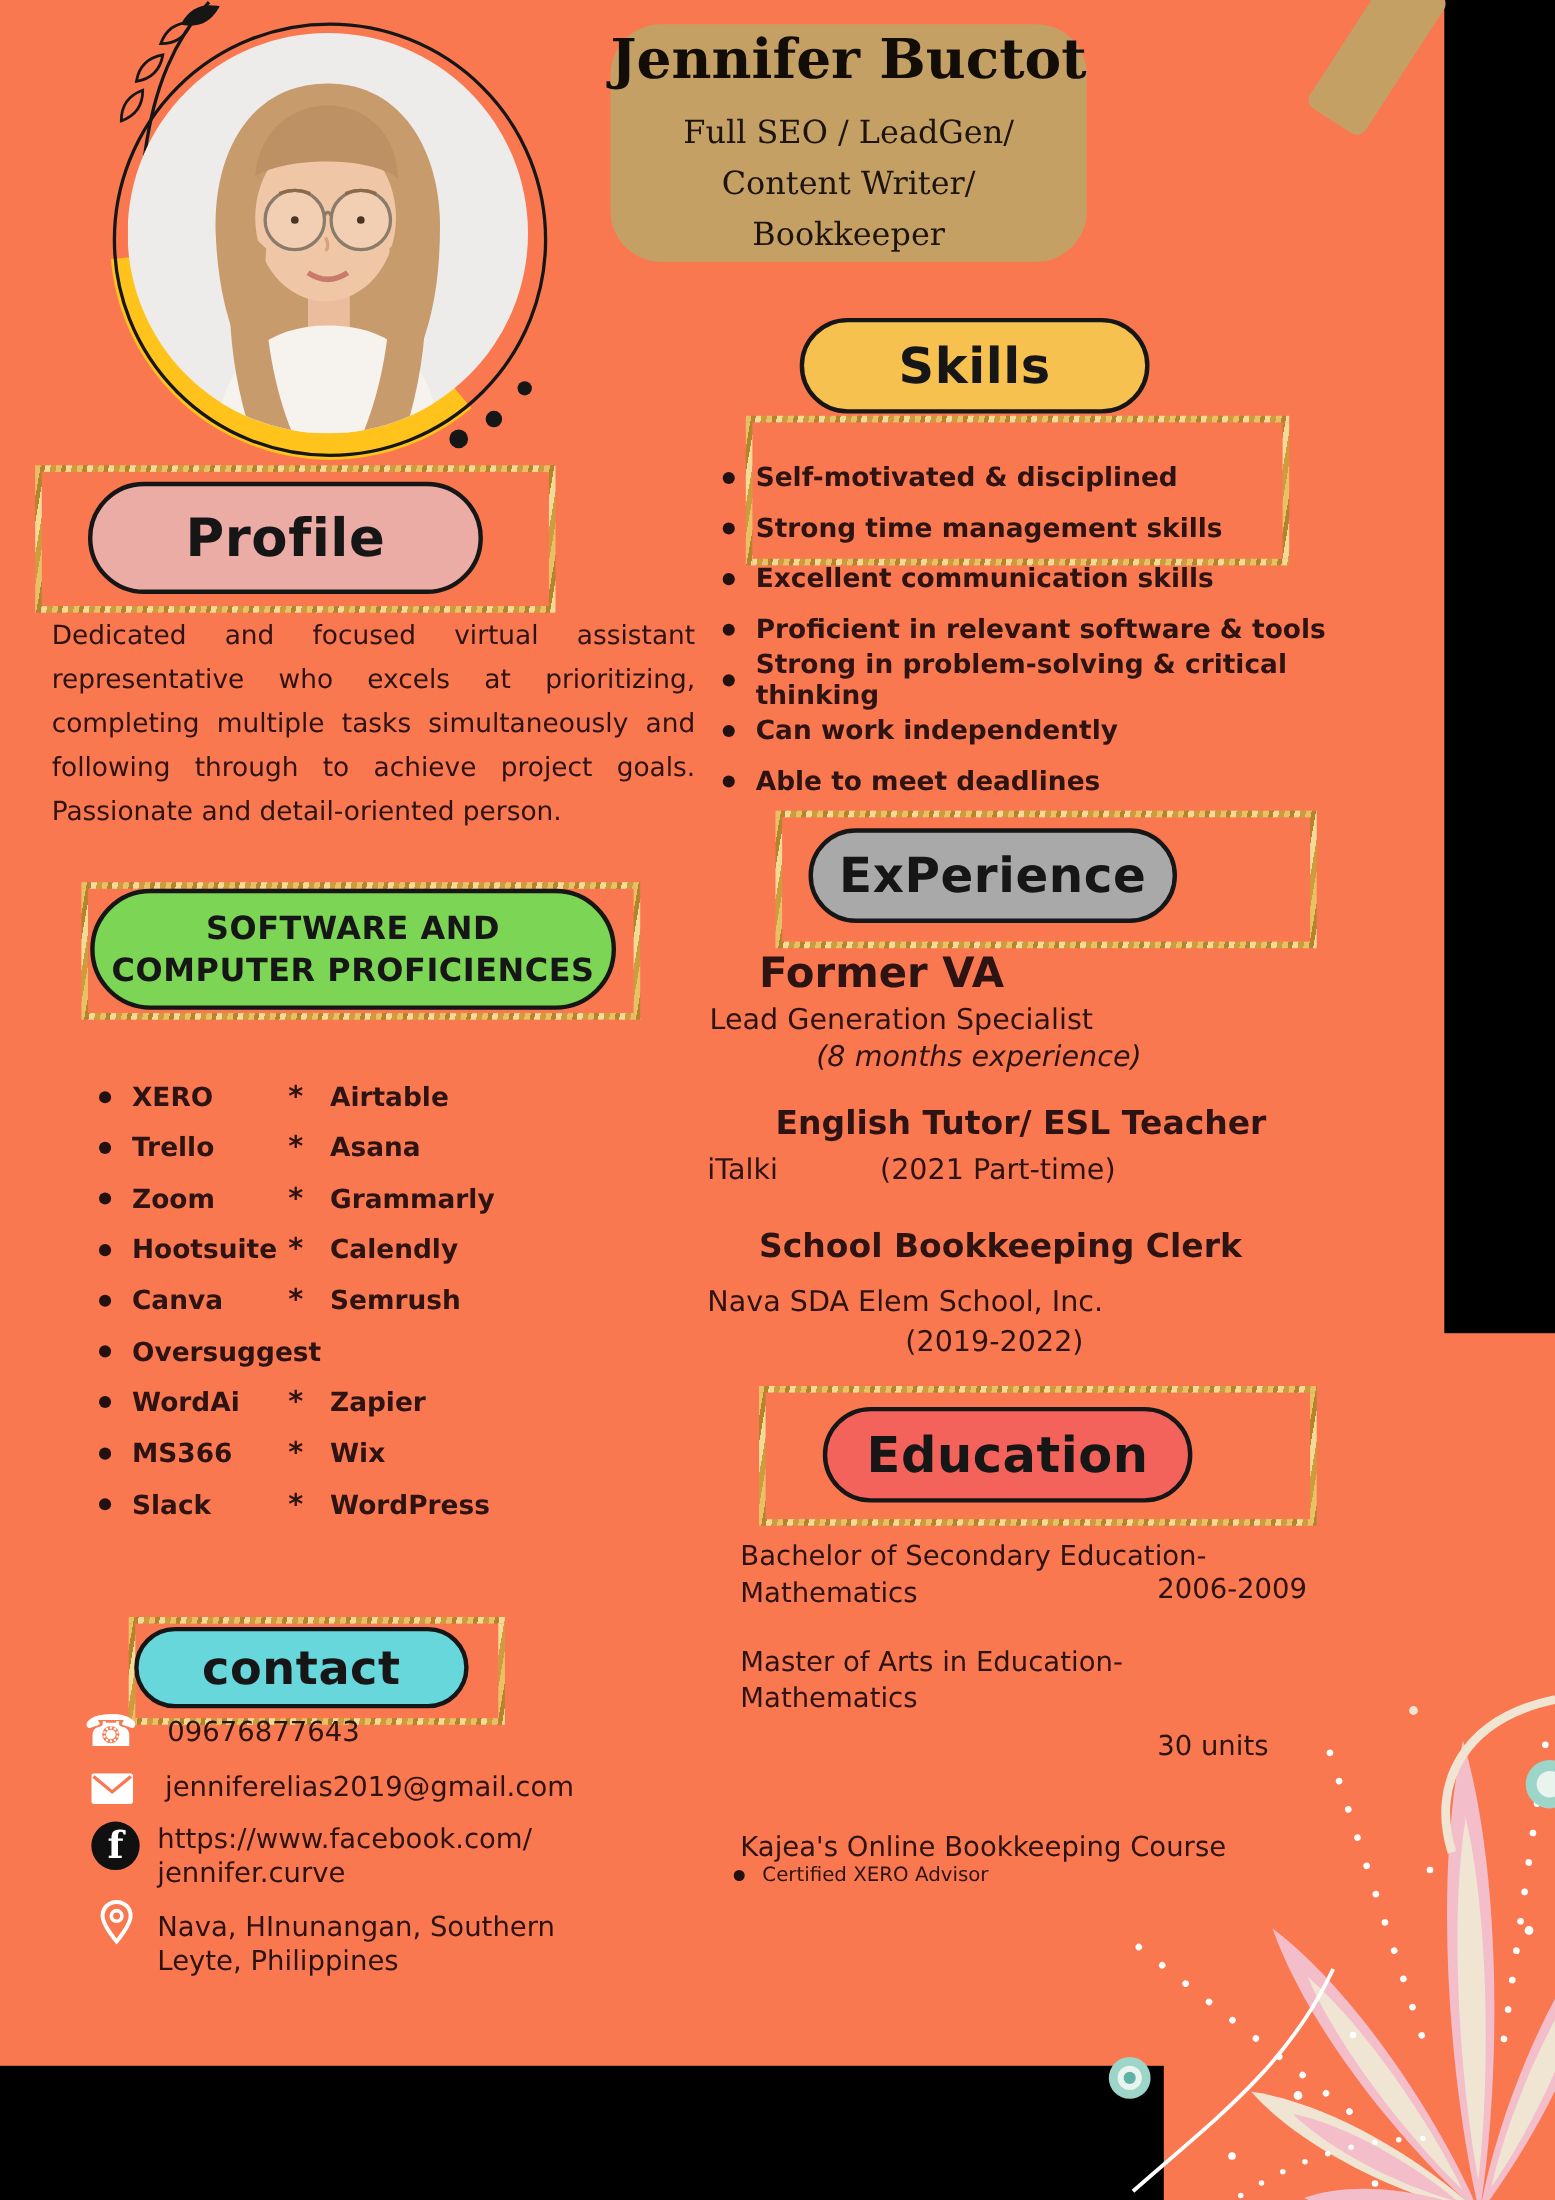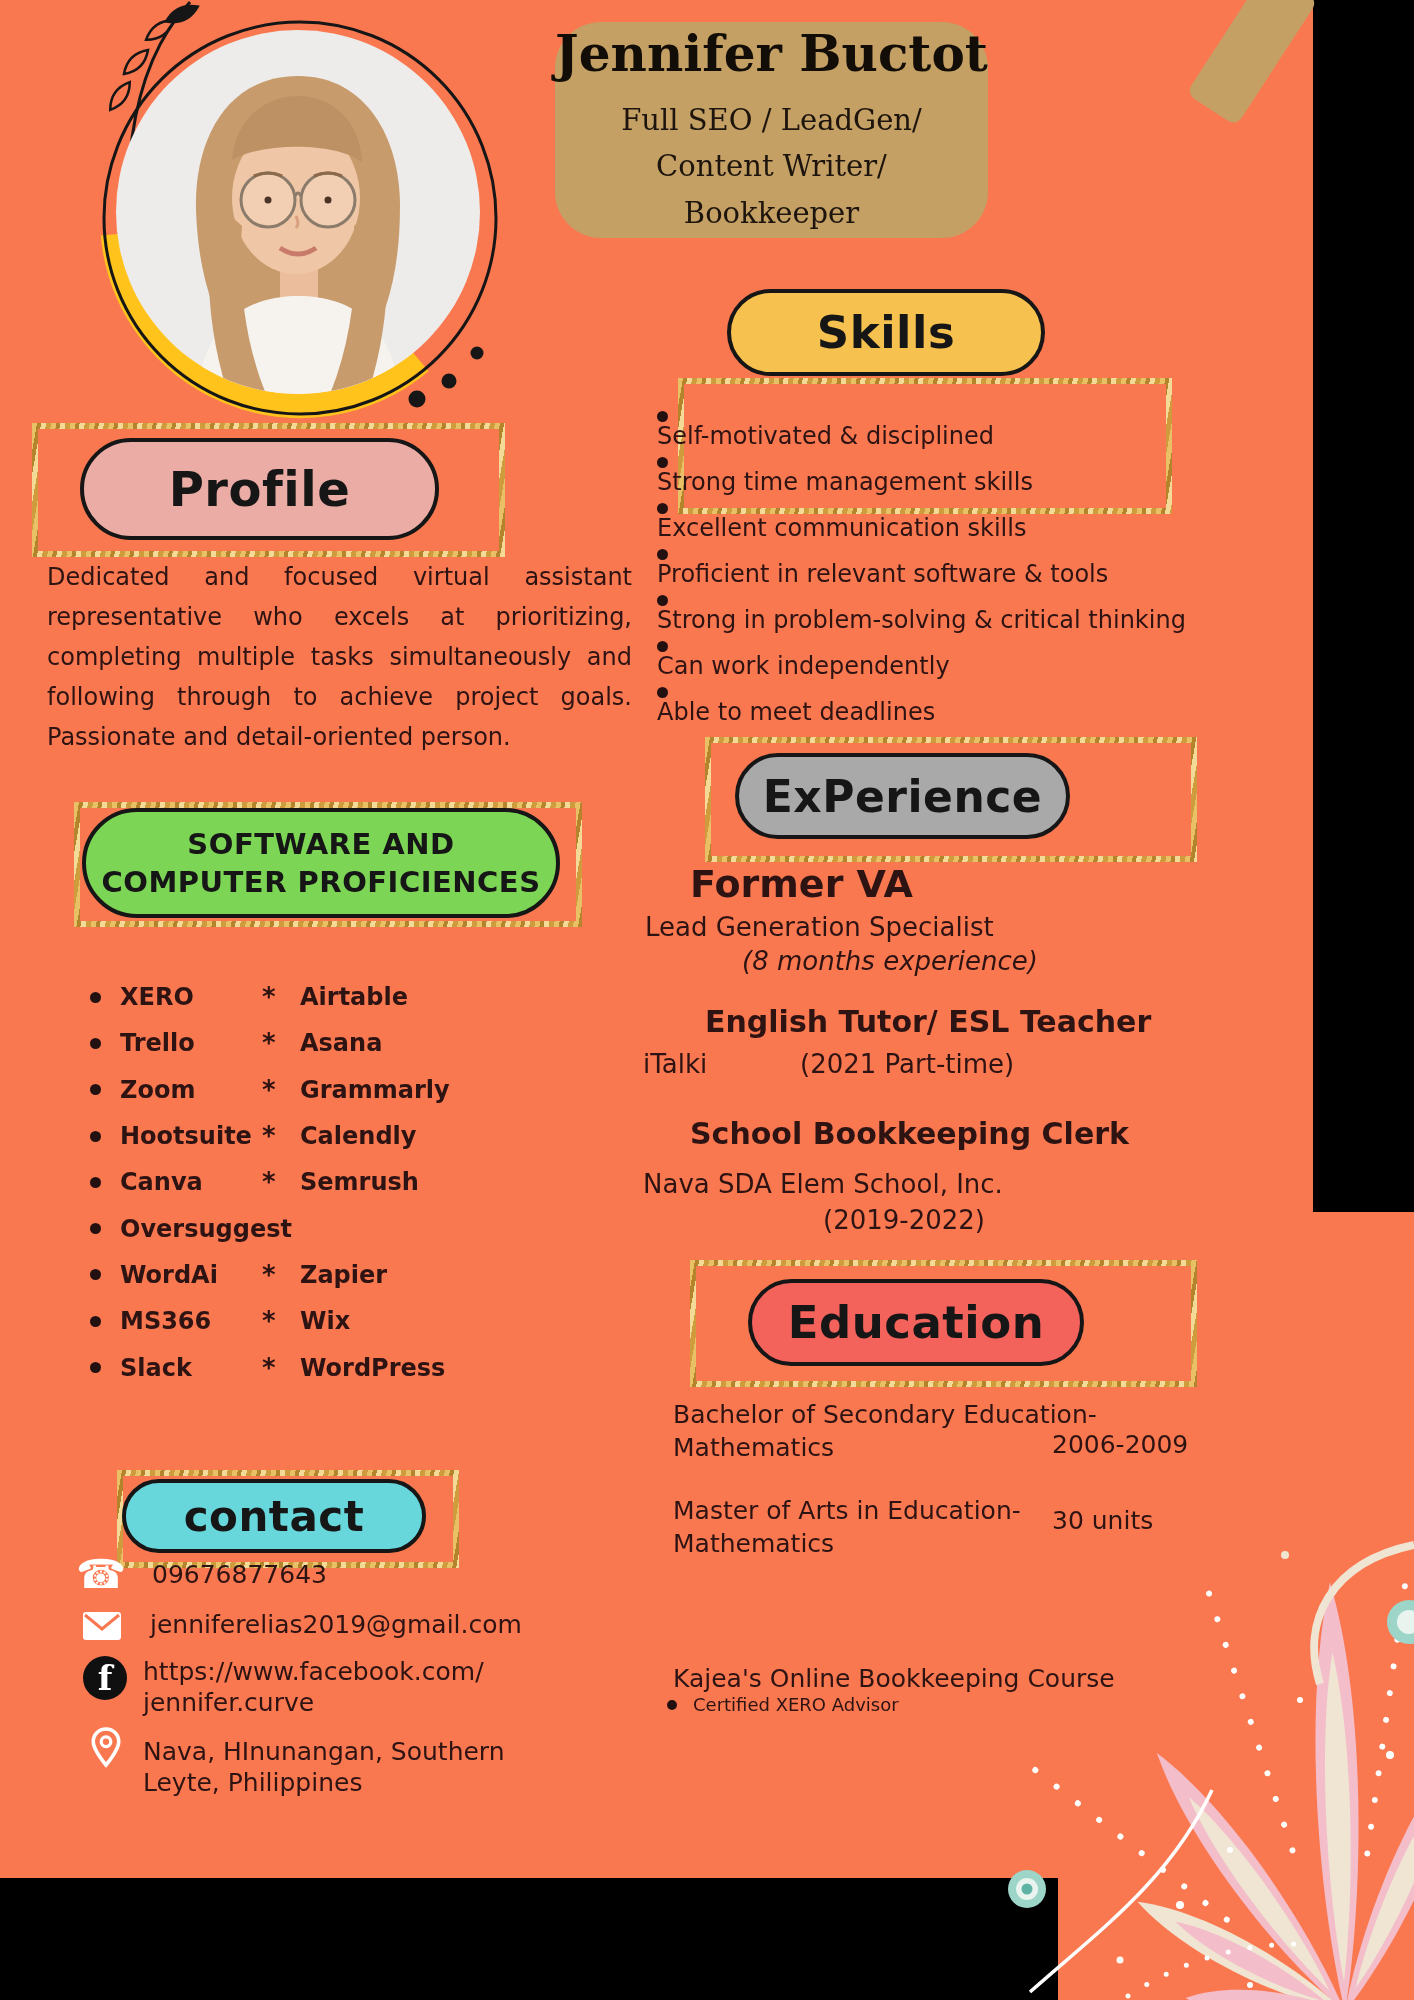--- a/index.html
+++ b/index.html
@@ -39,21 +39,21 @@
     border-image:repeating-linear-gradient(100deg,#e8c167 0 5px,#b3842c 5px 9px,#f3da96 9px 14px,#cf9c3d 14px 19px) 6;}
   #frame-skills{left:678px;top:378px;width:482px;height:124px;}
   #frame-profile{left:32px;top:423px;width:461px;height:122px;}
   #frame-software{left:74px;top:802px;width:496px;height:113px;}
   #frame-exp{left:705px;top:737px;width:480px;height:113px;}
   #frame-edu{left:690px;top:1260px;width:495px;height:115px;}
   #frame-contact{left:117px;top:1470px;width:330px;height:86px;}
 
   
   #skills-list{position:absolute;left:657px;top:411px;width:620px;}
-  .sk-row{height:46px;display:flex;align-items:flex-start;font-size:24px;font-weight:400;flex-direction:column;}
+  .sk-row{height:46px;display:flex;align-items:center;font-size:24px;font-weight:700;}
   .dot{width:11px;height:11px;border-radius:50%;background:#231111;margin-right:19px;flex:none;}
 
   #profile-text{position:absolute;left:47px;top:557px;width:585px;font-size:24px;line-height:40px;text-align:justify;}
 
   #software-list{position:absolute;left:78px;top:974px;width:500px;}
   .sw-row{height:46.3px;display:flex;align-items:center;font-size:24px;font-weight:600;padding-left:12px;}
   .sw-c1{width:142px;}
   .sw-star{width:30px;font-size:26px;}
   .sw-c2{margin-left:8px;}
 
@@ -66,21 +66,21 @@
   #job1-row{left:643px;top:1049px;display:flex;}
   #job1-row .co{width:157px;}
   #job2-title{left:690px;top:1116px;font-size:30px;font-weight:bold;}
   #job2-l1{left:643px;top:1169px;}
   #job2-l2{left:823px;top:1205px;}
 
   
   .edu-title{position:absolute;left:645px;width:560px;font-size:25px;line-height:33px;white-space:pre-line;margin-left:28px;}
   #edu0{top:1398px;} #edu1{top:1494px;} #edu2{top:1580px;} #edu3{top:1662px;}
   .edu-val{position:absolute;left:1052px;font-size:25px;}
-  #edu0-val{top:1430px;} #edu1-val{top:1506px;}
+  #edu0-val{top:1430px;} #edu1-val{top:1572px;}
   #edu3-bullet{position:absolute;left:667px;top:1694px;display:flex;align-items:center;font-size:18px;}
   #edu3-bullet .dot{width:10px;height:10px;margin-right:16px;}
 
   
   #c-phone-icon{position:absolute;left:76px;top:1554px;font-size:40px;color:#fff;line-height:1;}
   #c-phone-text{position:absolute;left:152px;top:1560px;font-size:25px;}
   #c-mail-icon{position:absolute;left:83px;top:1612px;}
   #c-mail-text{position:absolute;left:150px;top:1610px;font-size:25px;}
   #c-fb-icon{position:absolute;left:83px;top:1656px;width:44px;height:44px;border-radius:50%;background:#101010;
              color:#fff;display:flex;align-items:center;justify-content:center;font-size:34px;font-weight:bold;

